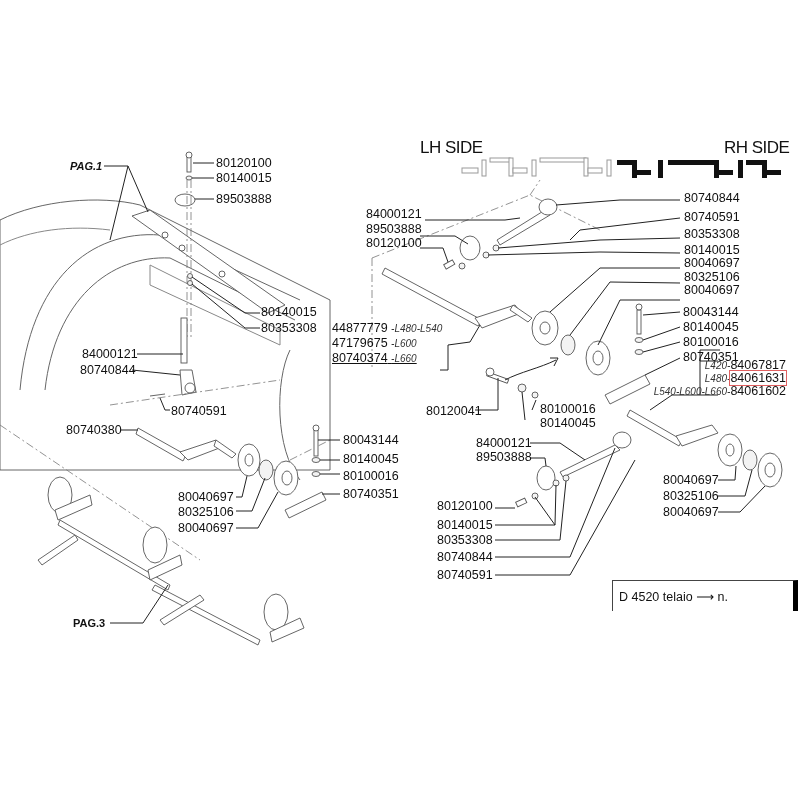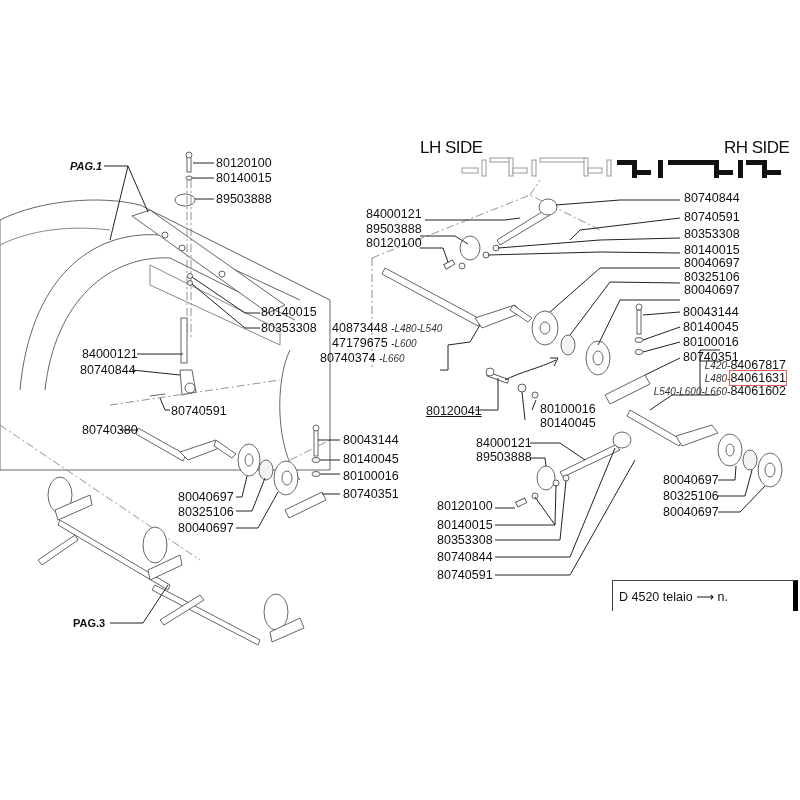--- a/index.html
+++ b/index.html
@@ -212,21 +212,21 @@
 <div class="lbl" style="left:216px;top:171px;">80140015</div>
 <div class="lbl" style="left:216px;top:192px;">89503888</div>
 
 <div class="lbl" style="left:261px;top:305px;">80140015</div>
 <div class="lbl" style="left:261px;top:321px;">80353308</div>
 
 <div class="lbl" style="left:82px;top:347px;">84000121</div>
 <div class="lbl" style="left:80px;top:363px;">80740844</div>
 <div class="lbl" style="left:171px;top:404px;">80740591</div>
 
-<div class="lbl" style="left:82px;top:423px;">80740380</div>
+<div class="lbl" style="left:66px;top:423px;">80740380</div>
 
 <div class="lbl" style="left:178px;top:490px;">80040697</div>
 <div class="lbl" style="left:178px;top:505px;">80325106</div>
 <div class="lbl" style="left:178px;top:521px;">80040697</div>
 
 <div class="lbl" style="left:343px;top:433px;">80043144</div>
 <div class="lbl" style="left:343px;top:452px;">80140045</div>
 <div class="lbl" style="left:343px;top:469px;">80100016</div>
 <div class="lbl" style="left:343px;top:487px;">80740351</div>
 
@@ -236,48 +236,48 @@
 
 <div class="lbl" style="left:684px;top:191px;">80740844</div>
 <div class="lbl" style="left:684px;top:210px;">80740591</div>
 <div class="lbl" style="left:684px;top:227px;">80353308</div>
 <div class="lbl" style="left:684px;top:243px;">80140015</div>
 <div class="lbl" style="left:684px;top:256px;">80040697</div>
 <div class="lbl" style="left:684px;top:270px;">80325106</div>
 <div class="lbl" style="left:684px;top:283px;">80040697</div>
 
 <div class="lbl" style="left:332px;top:321px;">
-  <span>40873448</span>
+  <span>44877779</span>
   <span class="variant">-L480-L540</span>
 </div>
 <div class="lbl" style="left:332px;top:336px;">
   <span>47179675</span>
   <span class="variant">-L600</span>
 </div>
-<div class="lbl" style="left:320px;top:351px;">
+<div class="lbl" style="left:332px;top:351px;text-decoration:underline;">
   <span>80740374</span>
   <span class="variant">-L660</span>
 </div>
 
 <div class="lbl" style="left:683px;top:305px;">80043144</div>
 <div class="lbl" style="left:683px;top:320px;">80140045</div>
 <div class="lbl" style="left:683px;top:335px;">80100016</div>
 <div class="lbl" style="left:683px;top:350px;">80740351</div>
 
 <div class="lbl" style="right:14px;top:358px;text-align:right;">
   <span class="variant">L420-</span><span>84067817</span>
 </div>
 <div class="lbl" style="right:14px;top:371px;text-align:left;">
   <span class="variant">L480-</span><span class="hl" style="outline:1px solid #e06060;">84061631</span>
 </div>
 <div class="lbl" style="right:14px;top:384px;">
   <span class="variant">L540-L600-L660-</span><span>84061602</span>
 </div>
 
-<div class="lbl" style="left:426px;top:404px;text-decoration:underline;">80120041</div>
+<div class="lbl" style="left:426px;top:404px;">80120041</div>
 <div class="lbl" style="left:540px;top:402px;">80100016</div>
 <div class="lbl" style="left:540px;top:416px;">80140045</div>
 
 <div class="lbl" style="left:476px;top:436px;">84000121</div>
 <div class="lbl" style="left:476px;top:450px;">89503888</div>
 <div class="lbl" style="left:437px;top:499px;">80120100</div>
 <div class="lbl" style="left:437px;top:518px;">80140015</div>
 <div class="lbl" style="left:437px;top:533px;">80353308</div>
 <div class="lbl" style="left:437px;top:550px;">80740844</div>
 <div class="lbl" style="left:437px;top:568px;">80740591</div>

